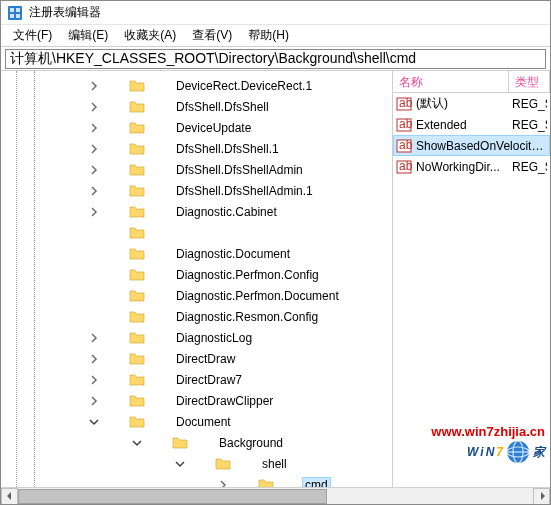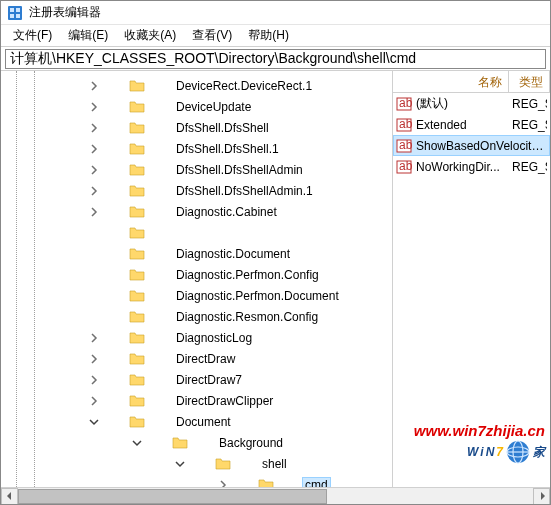--- a/index.html
+++ b/index.html
@@ -8,21 +8,21 @@
   .titlebar-icon { width: 16px; height: 16px; margin-right: 6px; }
   .titlebar-title { color: #000; }
   .menubar { height: 22px; display: flex; align-items: center; padding: 0 4px; border-bottom: 1px solid #d0d0d0; }
   .menu-item { padding: 2px 8px; cursor: default; }
   .addrbar { height: 24px; display: flex; align-items: center; padding: 2px 4px; border-bottom: 1px solid #d0d0d0; }
   .addrbar input { width: 100%; height: 20px; border: 1px solid #888; padding: 0 4px; font-size: 14px; }
   .main { flex: 1; display: flex; overflow: hidden; }
   .tree-pane { width: 392px; border-right: 1px solid #d0d0d0; overflow: auto; padding: 4px 0; position: relative; }
   .list-pane { flex: 1; overflow: hidden; display: flex; flex-direction: column; }
   .list-header { height: 22px; display: flex; border-bottom: 1px solid #d0d0d0; }
-  .list-header .col { border-right: 1px solid #d0d0d0; padding: 3px 6px; color: #a16207; text-align: right; }
+  .list-header .col { border-right: 1px solid #d0d0d0; padding: 3px 6px; color: #ec4899; }
   .col-name { width: 116px; } .col-type { flex: 1; }
   .list-body { flex: 1; overflow: hidden; }
   .list-row { height: 21px; display: flex; align-items: center; padding: 0 3px; }
   .list-row.selected { background: #cce8ff; border: 1px solid #99d1ff; padding: 0 2px; height: 21px; }
   .val-icon { width: 16px; height: 16px; margin-right: 4px; flex-shrink: 0; }
   .list-row .name { width: 96px; white-space: nowrap; overflow: hidden; text-overflow: ellipsis; }
   .list-row.selected .name { width: 200px; }
   .list-row .type { flex: 1; white-space: nowrap; overflow: hidden; }
   
   .tree-row { height: 21px; display: flex; align-items: center; white-space: nowrap; gap: 25px; }
@@ -32,21 +32,21 @@
   .twisty { width: 14px; height: 14px; display: inline-flex; align-items: center; justify-content: center; flex-shrink: 0; color: #404040; }
   .twisty.empty { visibility: hidden; }
   .folder-icon { width: 16px; height: 16px; margin: 0 3px; flex-shrink: 0; }
   .dotted { position: absolute; border-left: 1px dotted #a0a0a0; top: 0; bottom: 0; }
   
   .hscroll { height: 17px; background: #f0f0f0; border-top: 1px solid #d0d0d0; display: flex; align-items: center; }
   .hscroll .btn { width: 17px; height: 17px; display: flex; align-items: center; justify-content: center; background: #f0f0f0; border: 1px solid #c0c0c0; }
   .hscroll .track { flex: 1; height: 17px; position: relative; }
   .hscroll .thumb { position: absolute; height: 15px; top: 1px; background: #c2c2c2; border: 1px solid #a0a0a0; }
   .watermark { position: absolute; right: 6px; bottom: 40px; text-align: right; pointer-events: none; }
-  .watermark .url { color: #d00; font-weight: bold; font-size: 15px; text-shadow: 1px 1px 0 #fff; font-style: italic; }
+  .watermark .url { color: #d00; font-weight: bold; font-size: 13px; text-shadow: 1px 1px 0 #fff; }
   .watermark .logo { font-weight: 900; font-style: italic; font-size: 26px; color: #184a8a; display: flex; align-items: center; justify-content: flex-end; gap: 2px; }
   .watermark .seven { color: #f7b500; }
 </style>
 </head>
 <body>
 
 <div class="titlebar">
   <span class="titlebar-icon">
     <svg viewBox="0 0 16 16">
         <rect x="1" y="1" width="14" height="14" fill="#2e7dd1" rx="1"></rect>
@@ -92,34 +92,34 @@
         <span class="indent"></span>
         <span class="indent"></span>
         <span class="twisty ">
           <svg width="10" height="10" viewBox="0 0 10 10">
             <path d="M3 1 L7 5 L3 9" fill="none" stroke="#707070" stroke-width="1.5"></path>
           </svg>
         </span>
         <span class="folder-icon"><svg viewBox="0 0 16 16">
             <path d="M1 3h5l1 2h8v8H1z" fill="#ffd86b" stroke="#c9a227" stroke-width="0.6"></path>
           </svg></span>
+        <span class="label">DfsShell.DfsShell</span>
+      </div>
+      <div class="tree-row">
+        <span class="indent"></span>
+        <span class="indent"></span>
+        <span class="twisty ">
+          <svg width="10" height="10" viewBox="0 0 10 10">
+            <path d="M3 1 L7 5 L3 9" fill="none" stroke="#707070" stroke-width="1.5"></path>
+          </svg>
+        </span>
+        <span class="folder-icon"><svg viewBox="0 0 16 16">
+            <path d="M1 3h5l1 2h8v8H1z" fill="#ffd86b" stroke="#c9a227" stroke-width="0.6"></path>
+          </svg></span>
         <span class="label">DeviceUpdate</span>
-      </div>
-      <div class="tree-row">
-        <span class="indent"></span>
-        <span class="indent"></span>
-        <span class="twisty ">
-          <svg width="10" height="10" viewBox="0 0 10 10">
-            <path d="M3 1 L7 5 L3 9" fill="none" stroke="#707070" stroke-width="1.5"></path>
-          </svg>
-        </span>
-        <span class="folder-icon"><svg viewBox="0 0 16 16">
-            <path d="M1 3h5l1 2h8v8H1z" fill="#ffd86b" stroke="#c9a227" stroke-width="0.6"></path>
-          </svg></span>
-        <span class="label">DfsShell.DfsShell</span>
       </div>
       <div class="tree-row">
         <span class="indent"></span>
         <span class="indent"></span>
         <span class="twisty ">
           <svg width="10" height="10" viewBox="0 0 10 10">
             <path d="M3 1 L7 5 L3 9" fill="none" stroke="#707070" stroke-width="1.5"></path>
           </svg>
         </span>
         <span class="folder-icon"><svg viewBox="0 0 16 16">

